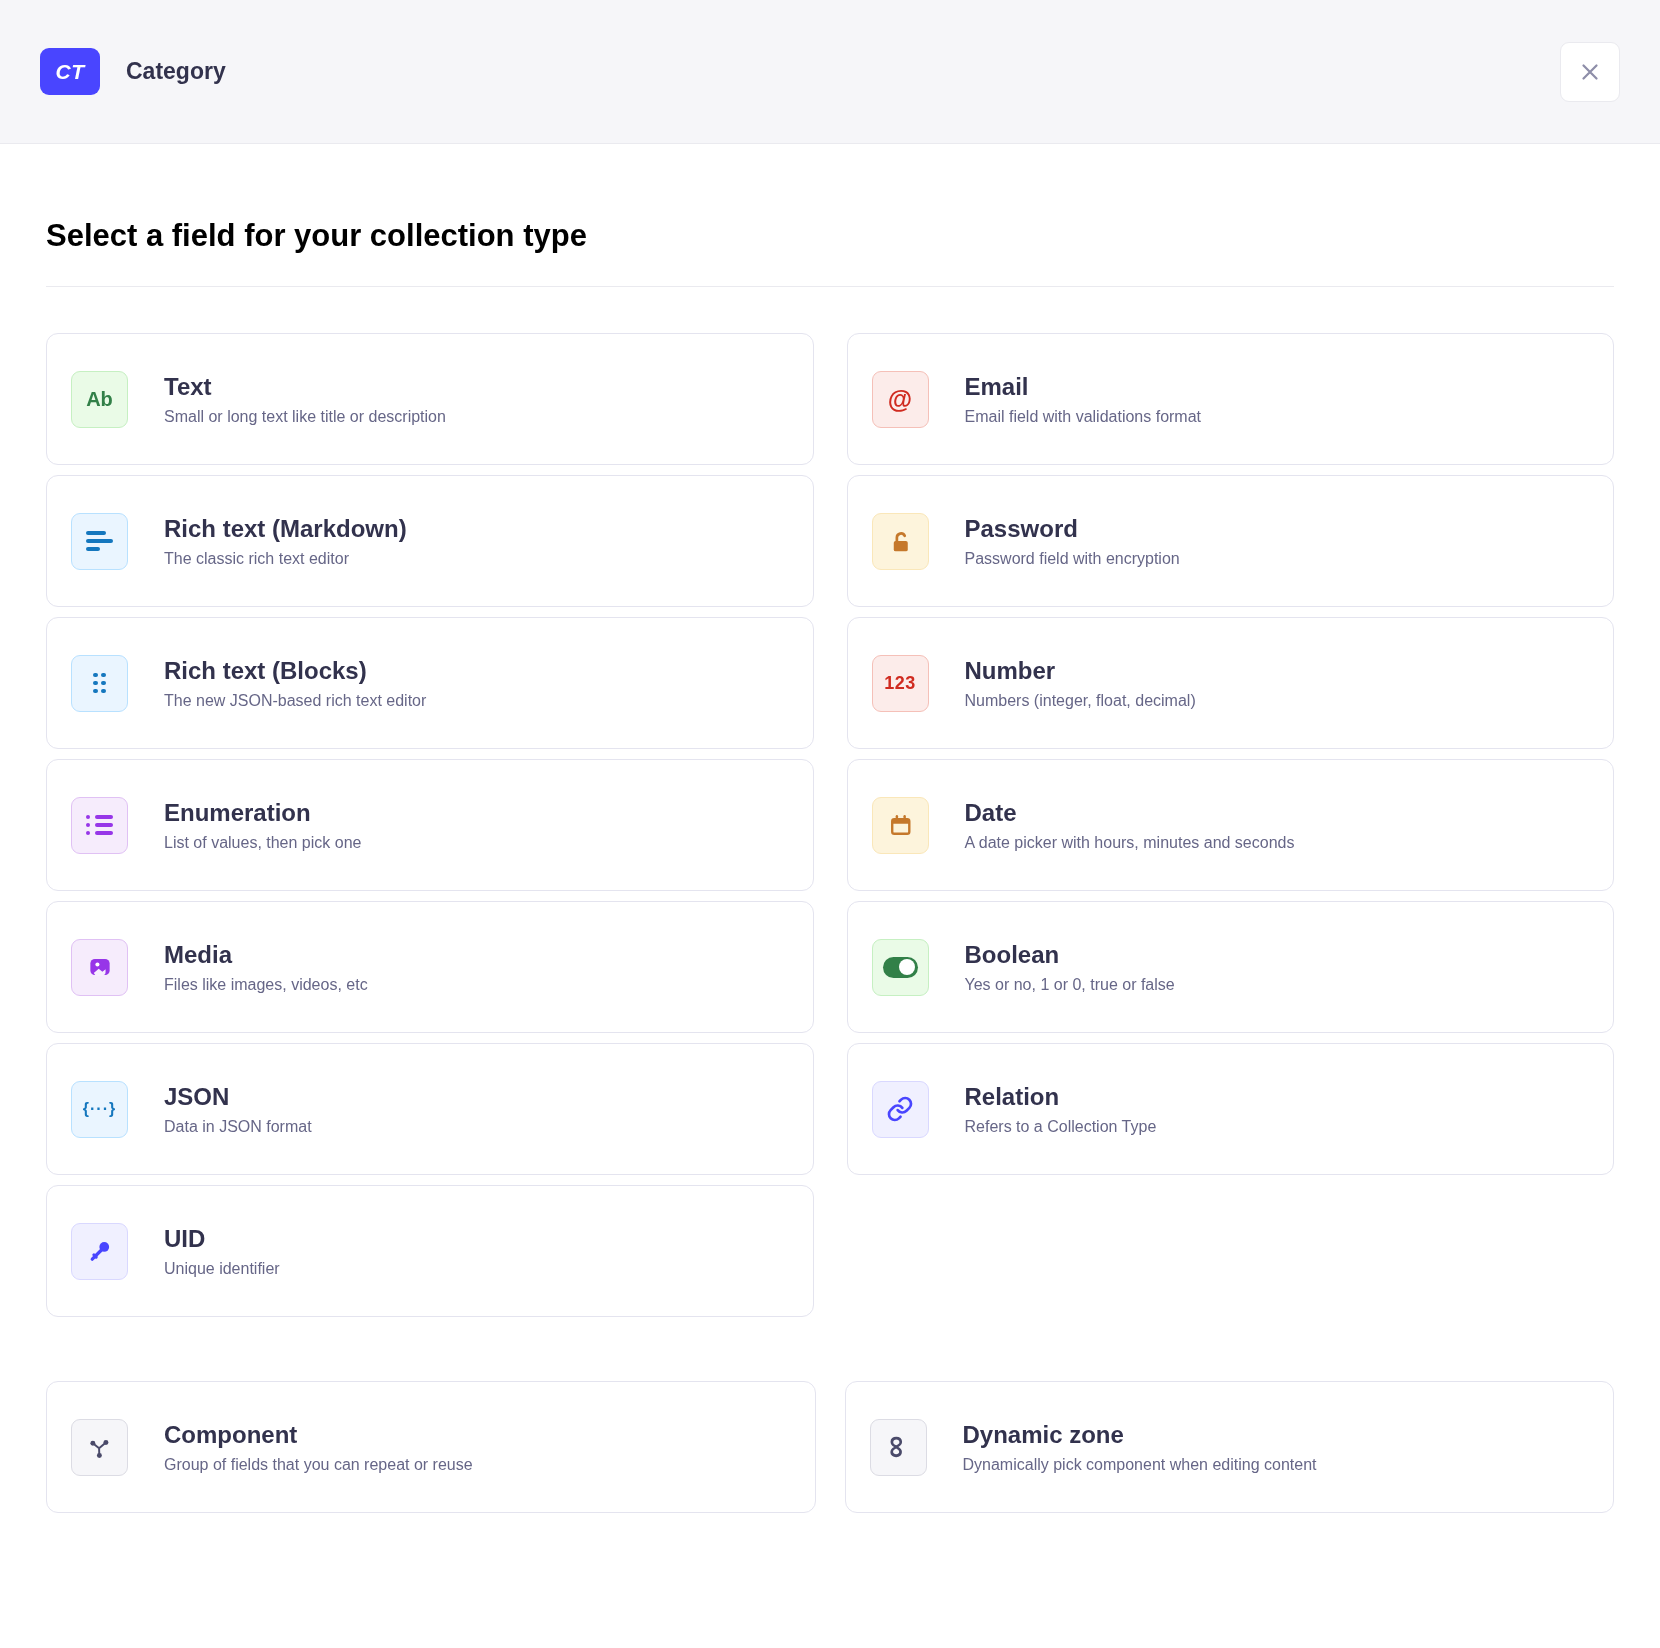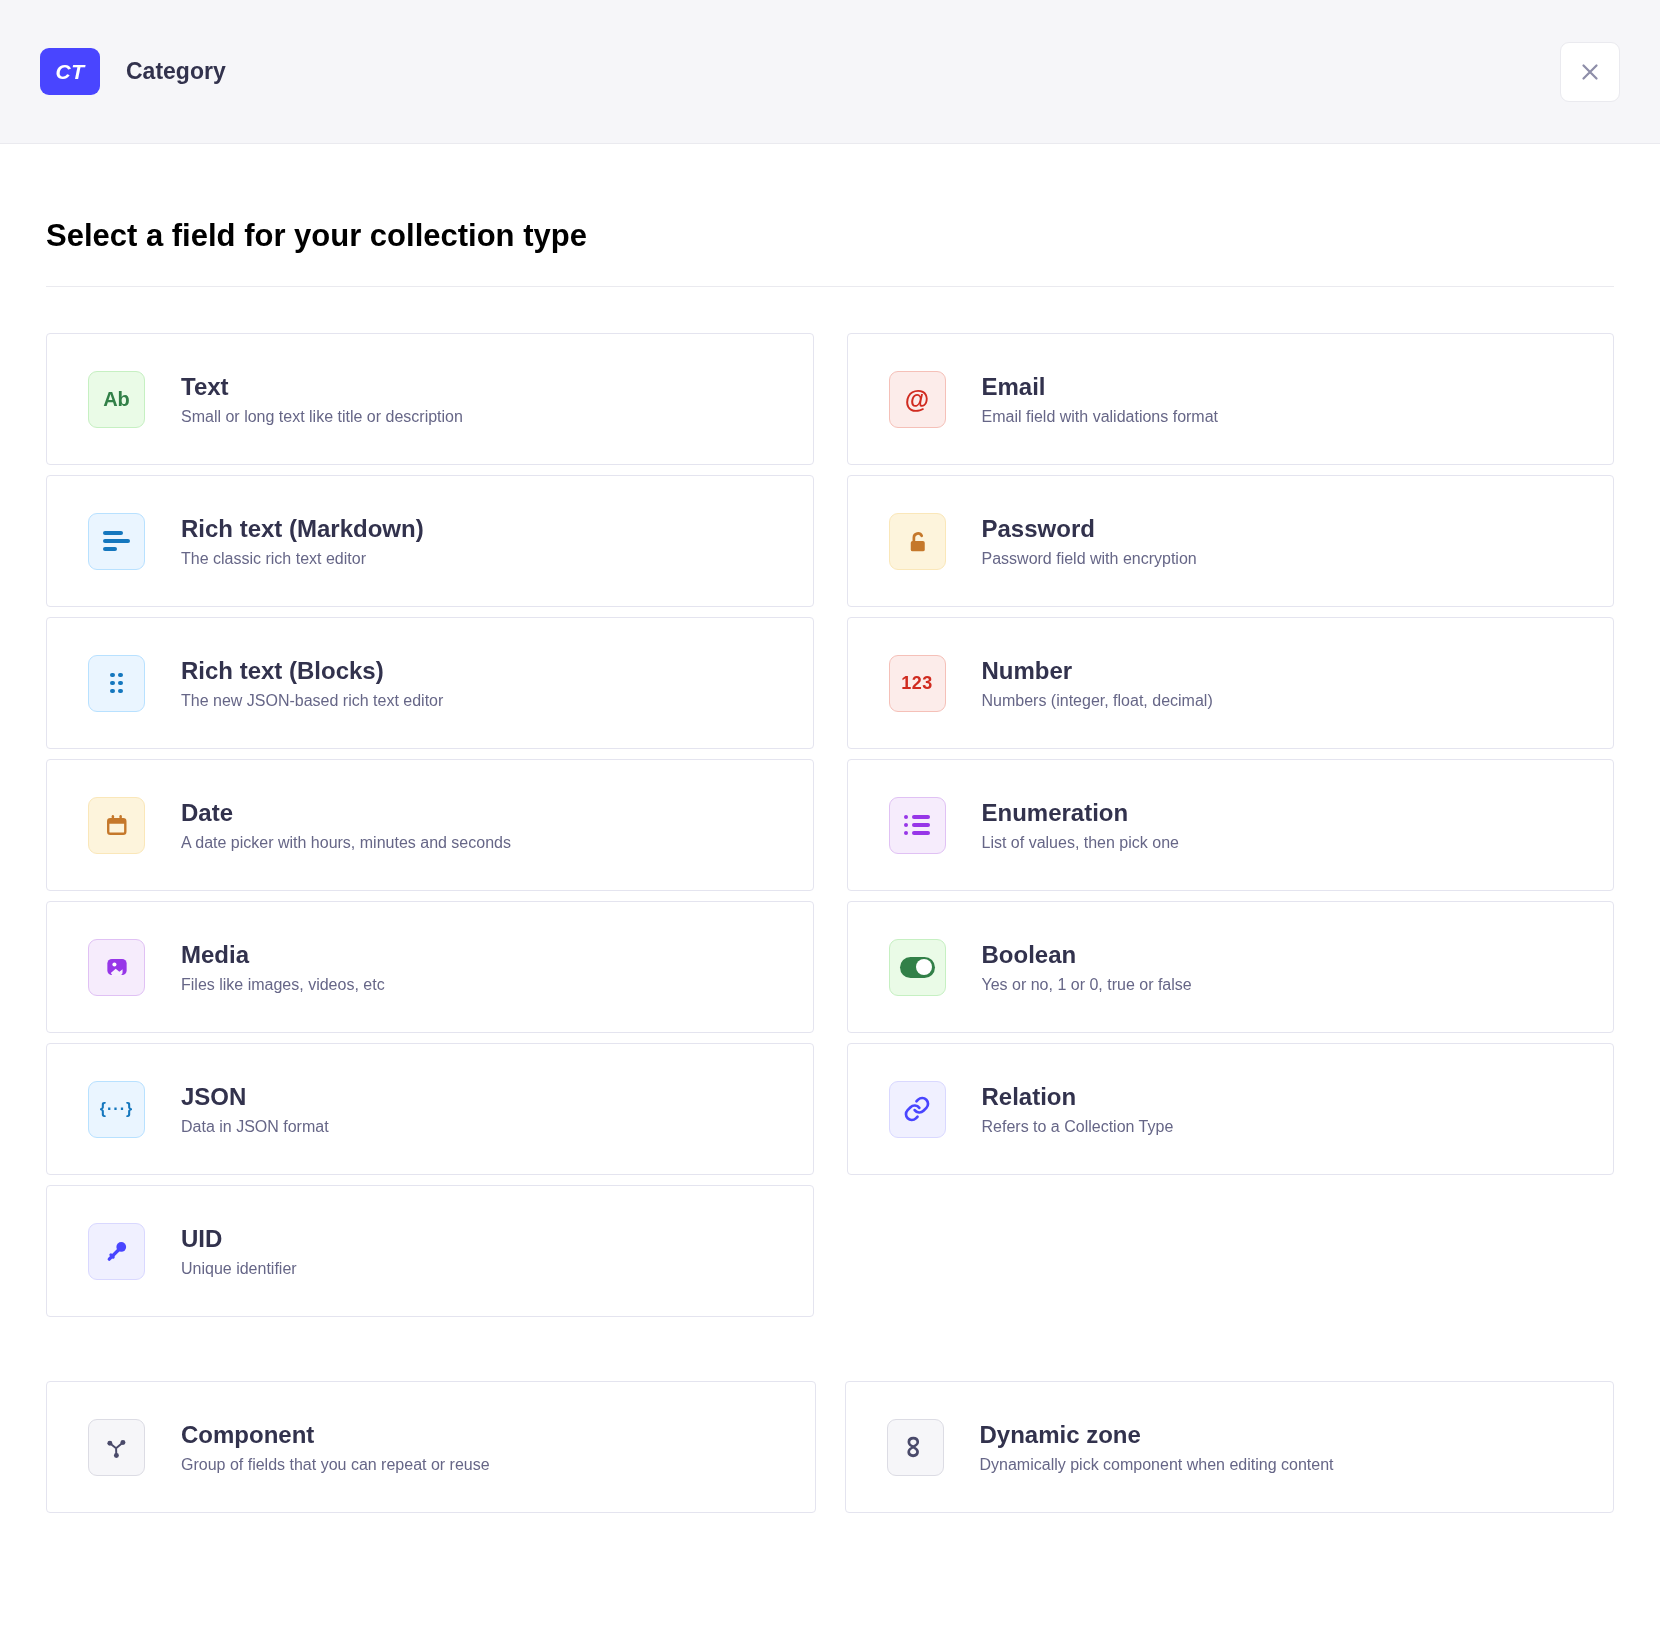--- a/index.html
+++ b/index.html
@@ -80,25 +80,25 @@
     margin-top:64px;
     display:grid;
     grid-template-columns:1fr 1fr;
     column-gap:33px;
     row-gap:10px;
     gap:29px;
   }
   .card {
     background:#fff;
     border:1px solid #E4E4EF;
-    border-radius:4px;
+    border-radius:12px;
     min-height:132px;
     display:flex;
     align-items:center;
-    padding:0 41px;
+    padding:0 24px;
     cursor:pointer;
   }
   .icon-box {
     width:57px; height:57px;
     border-radius:9px;
     border:1px solid transparent;
     display:flex; align-items:center; justify-content:center;
     margin-right:36px;
     flex-shrink:0;
   }
@@ -233,35 +233,20 @@
       </div>
     </div>
 
     <div class="card">
       <div class="icon-box ic-red">
         <span class="glyph-123">123</span>
       </div>
       <div class="meta">
         <div class="card-title">Number</div>
         <div class="card-desc">Numbers (integer, float, decimal)</div>
-      </div>
-    </div>
-
-    <div class="card">
-      <div class="icon-box ic-orange">
-        <svg width="29" height="29" viewBox="0 0 28 28">
-          <rect x="6" y="8" width="16.5" height="14" rx="2" fill="none" stroke="#C5782B" stroke-width="2.3"></rect>
-          <path d="M6 9.8 a2 2 0 0 1 2-1.8 h12.5 a2 2 0 0 1 2 1.8 v2.6 H6 z" fill="#C5782B"></path>
-          <line x1="10.5" y1="5" x2="10.5" y2="8.5" stroke="#C5782B" stroke-width="2.3" stroke-linecap="round"></line>
-          <line x1="18" y1="5" x2="18" y2="8.5" stroke="#C5782B" stroke-width="2.3" stroke-linecap="round"></line>
-        </svg>
-      </div>
-      <div class="meta">
-        <div class="card-title">Date</div>
-        <div class="card-desc">A date picker with hours, minutes and seconds</div>
       </div>
     </div>
 
     <div class="card">
       <div class="icon-box ic-purple">
         <span class="enum-rows">
           <span class="r">
               <span class="d"></span>
               <span class="l"></span>
             </span>
@@ -275,20 +260,35 @@
             </span>
         </span>
       </div>
       <div class="meta">
         <div class="card-title">Enumeration</div>
         <div class="card-desc">List of values, then pick one</div>
       </div>
     </div>
 
     <div class="card">
+      <div class="icon-box ic-orange">
+        <svg width="29" height="29" viewBox="0 0 28 28">
+          <rect x="6" y="8" width="16.5" height="14" rx="2" fill="none" stroke="#C5782B" stroke-width="2.3"></rect>
+          <path d="M6 9.8 a2 2 0 0 1 2-1.8 h12.5 a2 2 0 0 1 2 1.8 v2.6 H6 z" fill="#C5782B"></path>
+          <line x1="10.5" y1="5" x2="10.5" y2="8.5" stroke="#C5782B" stroke-width="2.3" stroke-linecap="round"></line>
+          <line x1="18" y1="5" x2="18" y2="8.5" stroke="#C5782B" stroke-width="2.3" stroke-linecap="round"></line>
+        </svg>
+      </div>
+      <div class="meta">
+        <div class="card-title">Date</div>
+        <div class="card-desc">A date picker with hours, minutes and seconds</div>
+      </div>
+    </div>
+
+    <div class="card">
       <div class="icon-box ic-purple">
         <svg width="30" height="30" viewBox="0 0 28 28">
           <rect x="5" y="6.5" width="18" height="15" rx="4.2" fill="#9736E8"></rect>
           <circle cx="11.6" cy="11.6" r="1.9" fill="#ffffff"></circle>
           <path d="M8.2 19.6 l4.6-3.9 3.4 2.8 3-2.5 v2.6 a3 3 0 0 1 -3 3 h-6.5 z" fill="#ffffff" opacity="0.92"></path>
         </svg>
       </div>
       <div class="meta">
         <div class="card-title">Media</div>
         <div class="card-desc">Files like images, videos, etc</div>

